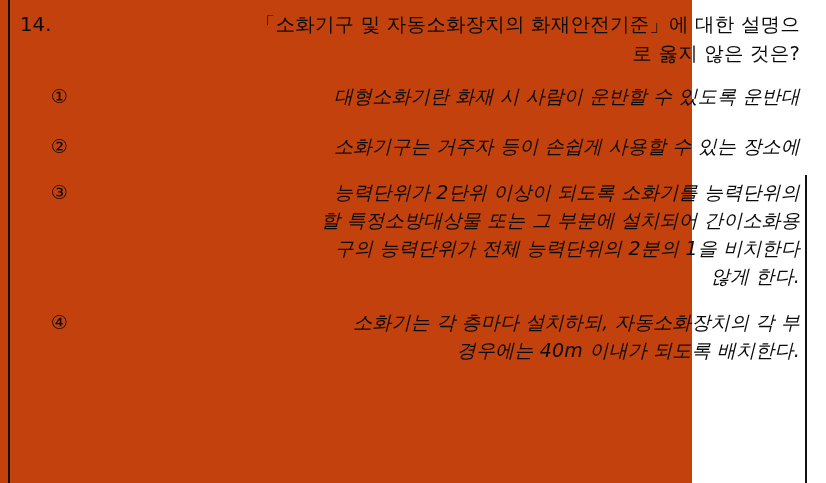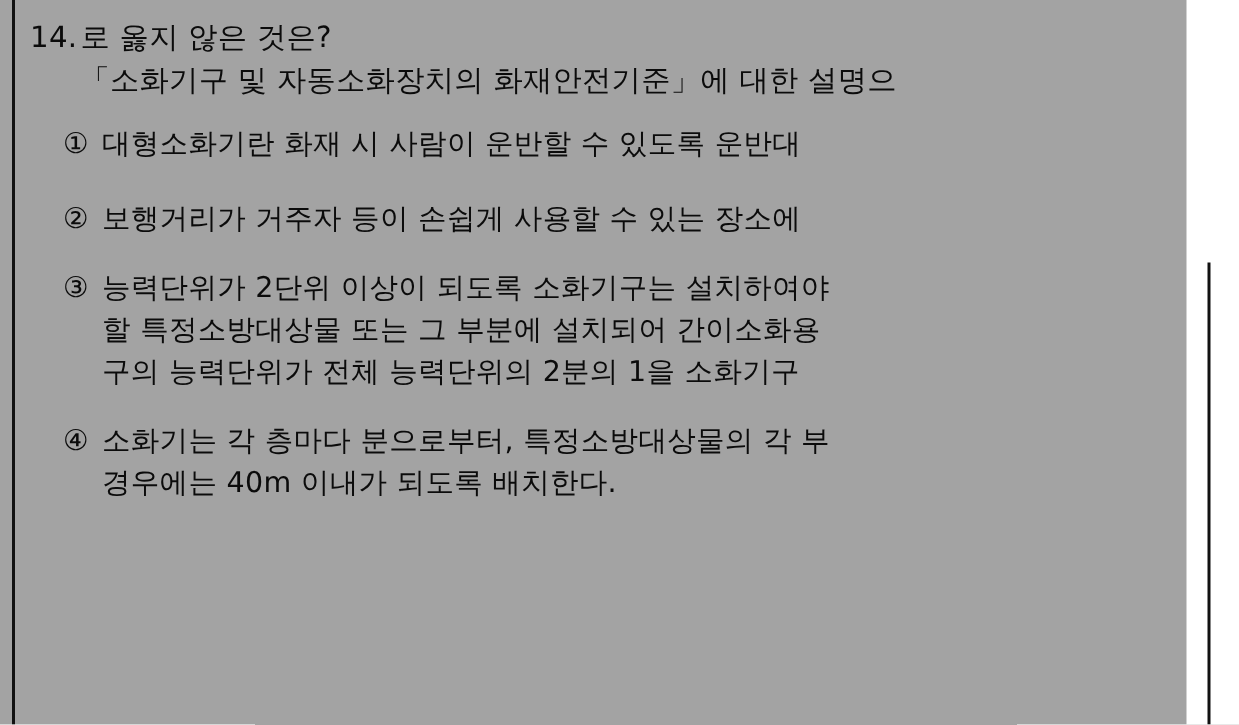--- a/index.html
+++ b/index.html
@@ -9,23 +9,24 @@
   }
   body {
     width: 826px;
     height: 483px;
     overflow: hidden;
     font-family: "DejaVu Sans", "Liberation Sans", sans-serif;
     color: #0b0b0b;
   }
   .page {
     position: relative;
-    width: 791px;
+    width: 692px;
     height: 483px;
-    background: #a3a3a3;
+    background: #c2410c;
+    text-align: right;
   }
   
   .rule-left {
     position: absolute;
     left: 8px;
     top: 0px;
     width: 2px;
     height: 483px;
     background: #111111;
   }
@@ -75,20 +76,21 @@
     letter-spacing: 0.2px;
   }
   .choice-marker {
     flex: 0 0 auto;
     width: 26px;
     font-size: 19px;
     line-height: 28px;
   }
   .choice-body {
     flex: 1 1 auto;
+    font-style: italic;
   }
   .c-line {
     display: block;
     white-space: pre;
   }
   .choice.c1 { margin-bottom: 22px; }
   .choice.c2 { margin-bottom: 18px; }
   .choice.c3 { margin-bottom: 18px; }
   .choice.c4 { margin-bottom: 0; }
 </style>
@@ -98,53 +100,54 @@
 <div class="page">
 
   <div class="rule-left"></div>
   <div class="rule-right"></div>
 
   <div class="content">
 
     <div class="question">
       <span class="q-num">14.</span>
       <span class="q-text">
+        <span class="q-line">「소화기구 및 자동소화장치의 화재안전기준」에 대한 설명으</span>
         <span class="q-line">로 옳지 않은 것은?</span>
-        <span class="q-line">「소화기구 및 자동소화장치의 화재안전기준」에 대한 설명으</span>
       </span>
     </div>
 
     <div class="choices">
 
       <div class="choice c1">
         <span class="choice-marker">①</span>
         <span class="choice-body">
           <span class="c-line">대형소화기란 화재 시 사람이 운반할 수 있도록 운반대</span>
         </span>
       </div>
 
       <div class="choice c2">
         <span class="choice-marker">②</span>
         <span class="choice-body">
-          <span class="c-line">보행거리가 거주자 등이 손쉽게 사용할 수 있는 장소에</span>
+          <span class="c-line">소화기구는 거주자 등이 손쉽게 사용할 수 있는 장소에</span>
         </span>
       </div>
 
       <div class="choice c3">
         <span class="choice-marker">③</span>
         <span class="choice-body">
-          <span class="c-line">능력단위가 2단위 이상이 되도록 소화기구는 설치하여야</span>
+          <span class="c-line">능력단위가 2단위 이상이 되도록 소화기를 능력단위의</span>
           <span class="c-line">할 특정소방대상물 또는 그 부분에 설치되어 간이소화용</span>
-          <span class="c-line">구의 능력단위가 전체 능력단위의 2분의 1을 소화기구</span>
+          <span class="c-line">구의 능력단위가 전체 능력단위의 2분의 1을 비치한다</span>
+          <span class="c-line">않게 한다.</span>
         </span>
       </div>
 
       <div class="choice c4">
         <span class="choice-marker">④</span>
         <span class="choice-body">
-          <span class="c-line">소화기는 각 층마다 분으로부터, 특정소방대상물의 각 부</span>
+          <span class="c-line">소화기는 각 층마다 설치하되, 자동소화장치의 각 부</span>
           <span class="c-line">경우에는 40m 이내가 되도록 배치한다.</span>
         </span>
       </div>
 
     </div>
   </div>
 </div>
 
 </body></html>

